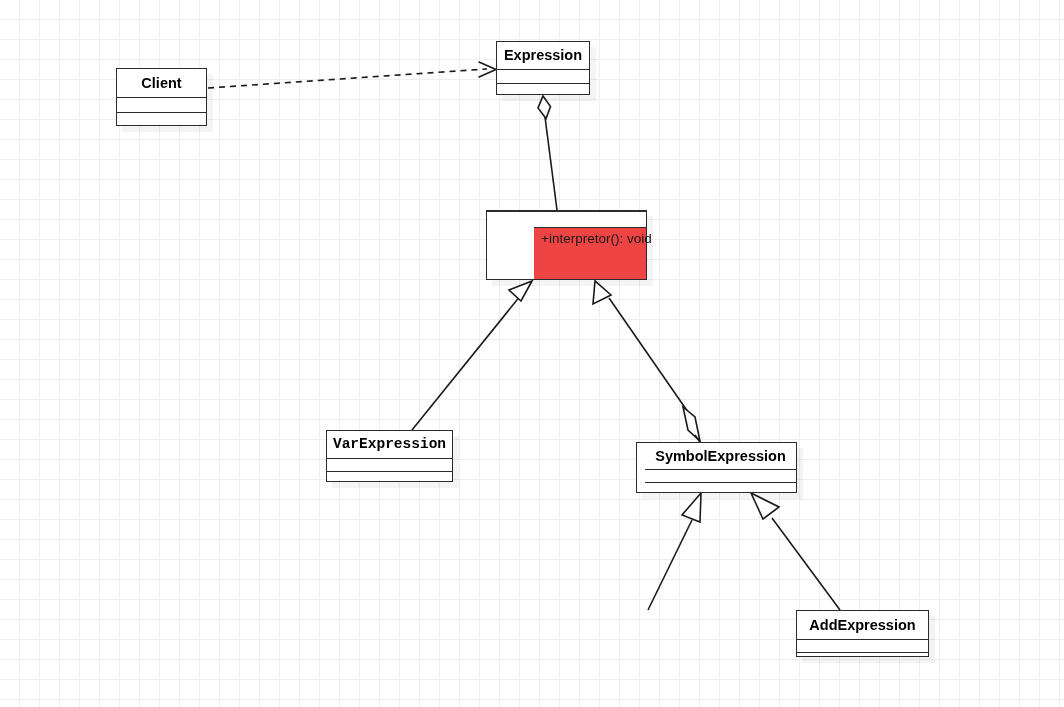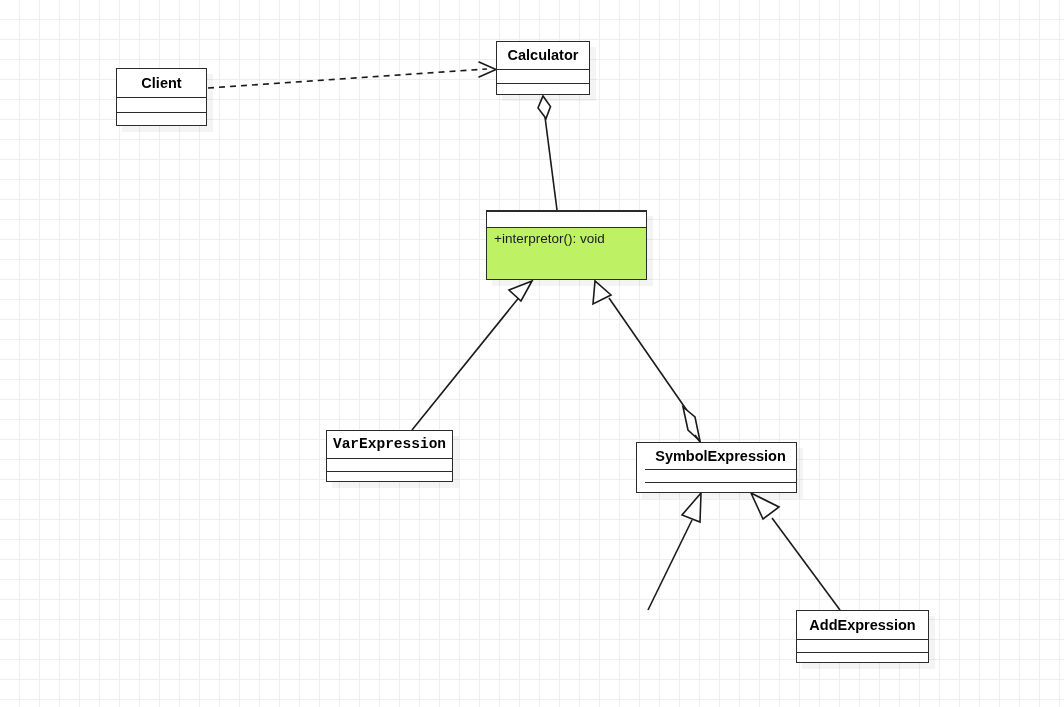--- a/index.html
+++ b/index.html
@@ -70,21 +70,22 @@
   .uml-member {
     box-sizing: border-box;
     padding: 3px 7px 0 7px;
     font-size: 13.5px;
     color: #1a1a1a;
     line-height: 1.25;
     white-space: nowrap;
     text-align: left;
   }
   .shaded {
-    background: #bef264;
+    background: #ef4444;
+    margin-left: 47px;
   }
 </style>
 </head>
 <body>
 
 <div id="canvas">
 
   <svg id="edges" viewBox="0 0 1064 707" width="1064" height="707" xmlns="http://www.w3.org/2000/svg">
 
     <g>
@@ -120,21 +121,21 @@
     </g>
   </svg>
 
   <div class="uml-class" style="left:116px; top:68px; width:91px; height:58px;">
     <div class="uml-name" style="height:28px;">Client</div>
     <div class="uml-compartment attrs" style="height:15px;"></div>
     <div class="uml-compartment ops"></div>
   </div>
 
   <div class="uml-class" style="left:496px; top:41px; width:94px; height:54px;">
-    <div class="uml-name" style="height:27px;">Calculator</div>
+    <div class="uml-name" style="height:27px;">Expression</div>
     <div class="uml-compartment attrs" style="height:14px;"></div>
     <div class="uml-compartment ops"></div>
   </div>
 
   <div class="uml-class" style="left:486px; top:210px; width:161px; height:70px;">
     <div class="uml-compartment attrs" style="height:16px;"></div>
     <div class="uml-compartment ops shaded">
       <div class="uml-member">+interpretor(): void</div>
     </div>
   </div>
@@ -145,19 +146,19 @@
     <div class="uml-compartment ops"></div>
   </div>
 
   <div class="uml-class" style="left:636px; top:442px; width:161px; height:51px;padding-left:8px;">
     <div class="uml-name" style="height:26px;">SymbolExpression</div>
     <div class="uml-compartment attrs" style="height:13px;"></div>
     <div class="uml-compartment ops"></div>
   </div>
 
 
-  <div class="uml-class" style="left:796px; top:610px; width:133px; height:53px;">
+  <div class="uml-class" style="left:796px; top:610px; width:133px; height:47px;">
     <div class="uml-name" style="height:28px;">AddExpression</div>
     <div class="uml-compartment attrs" style="height:13px;"></div>
     <div class="uml-compartment ops"></div>
   </div>
 
 </div>
 
 </body></html>

